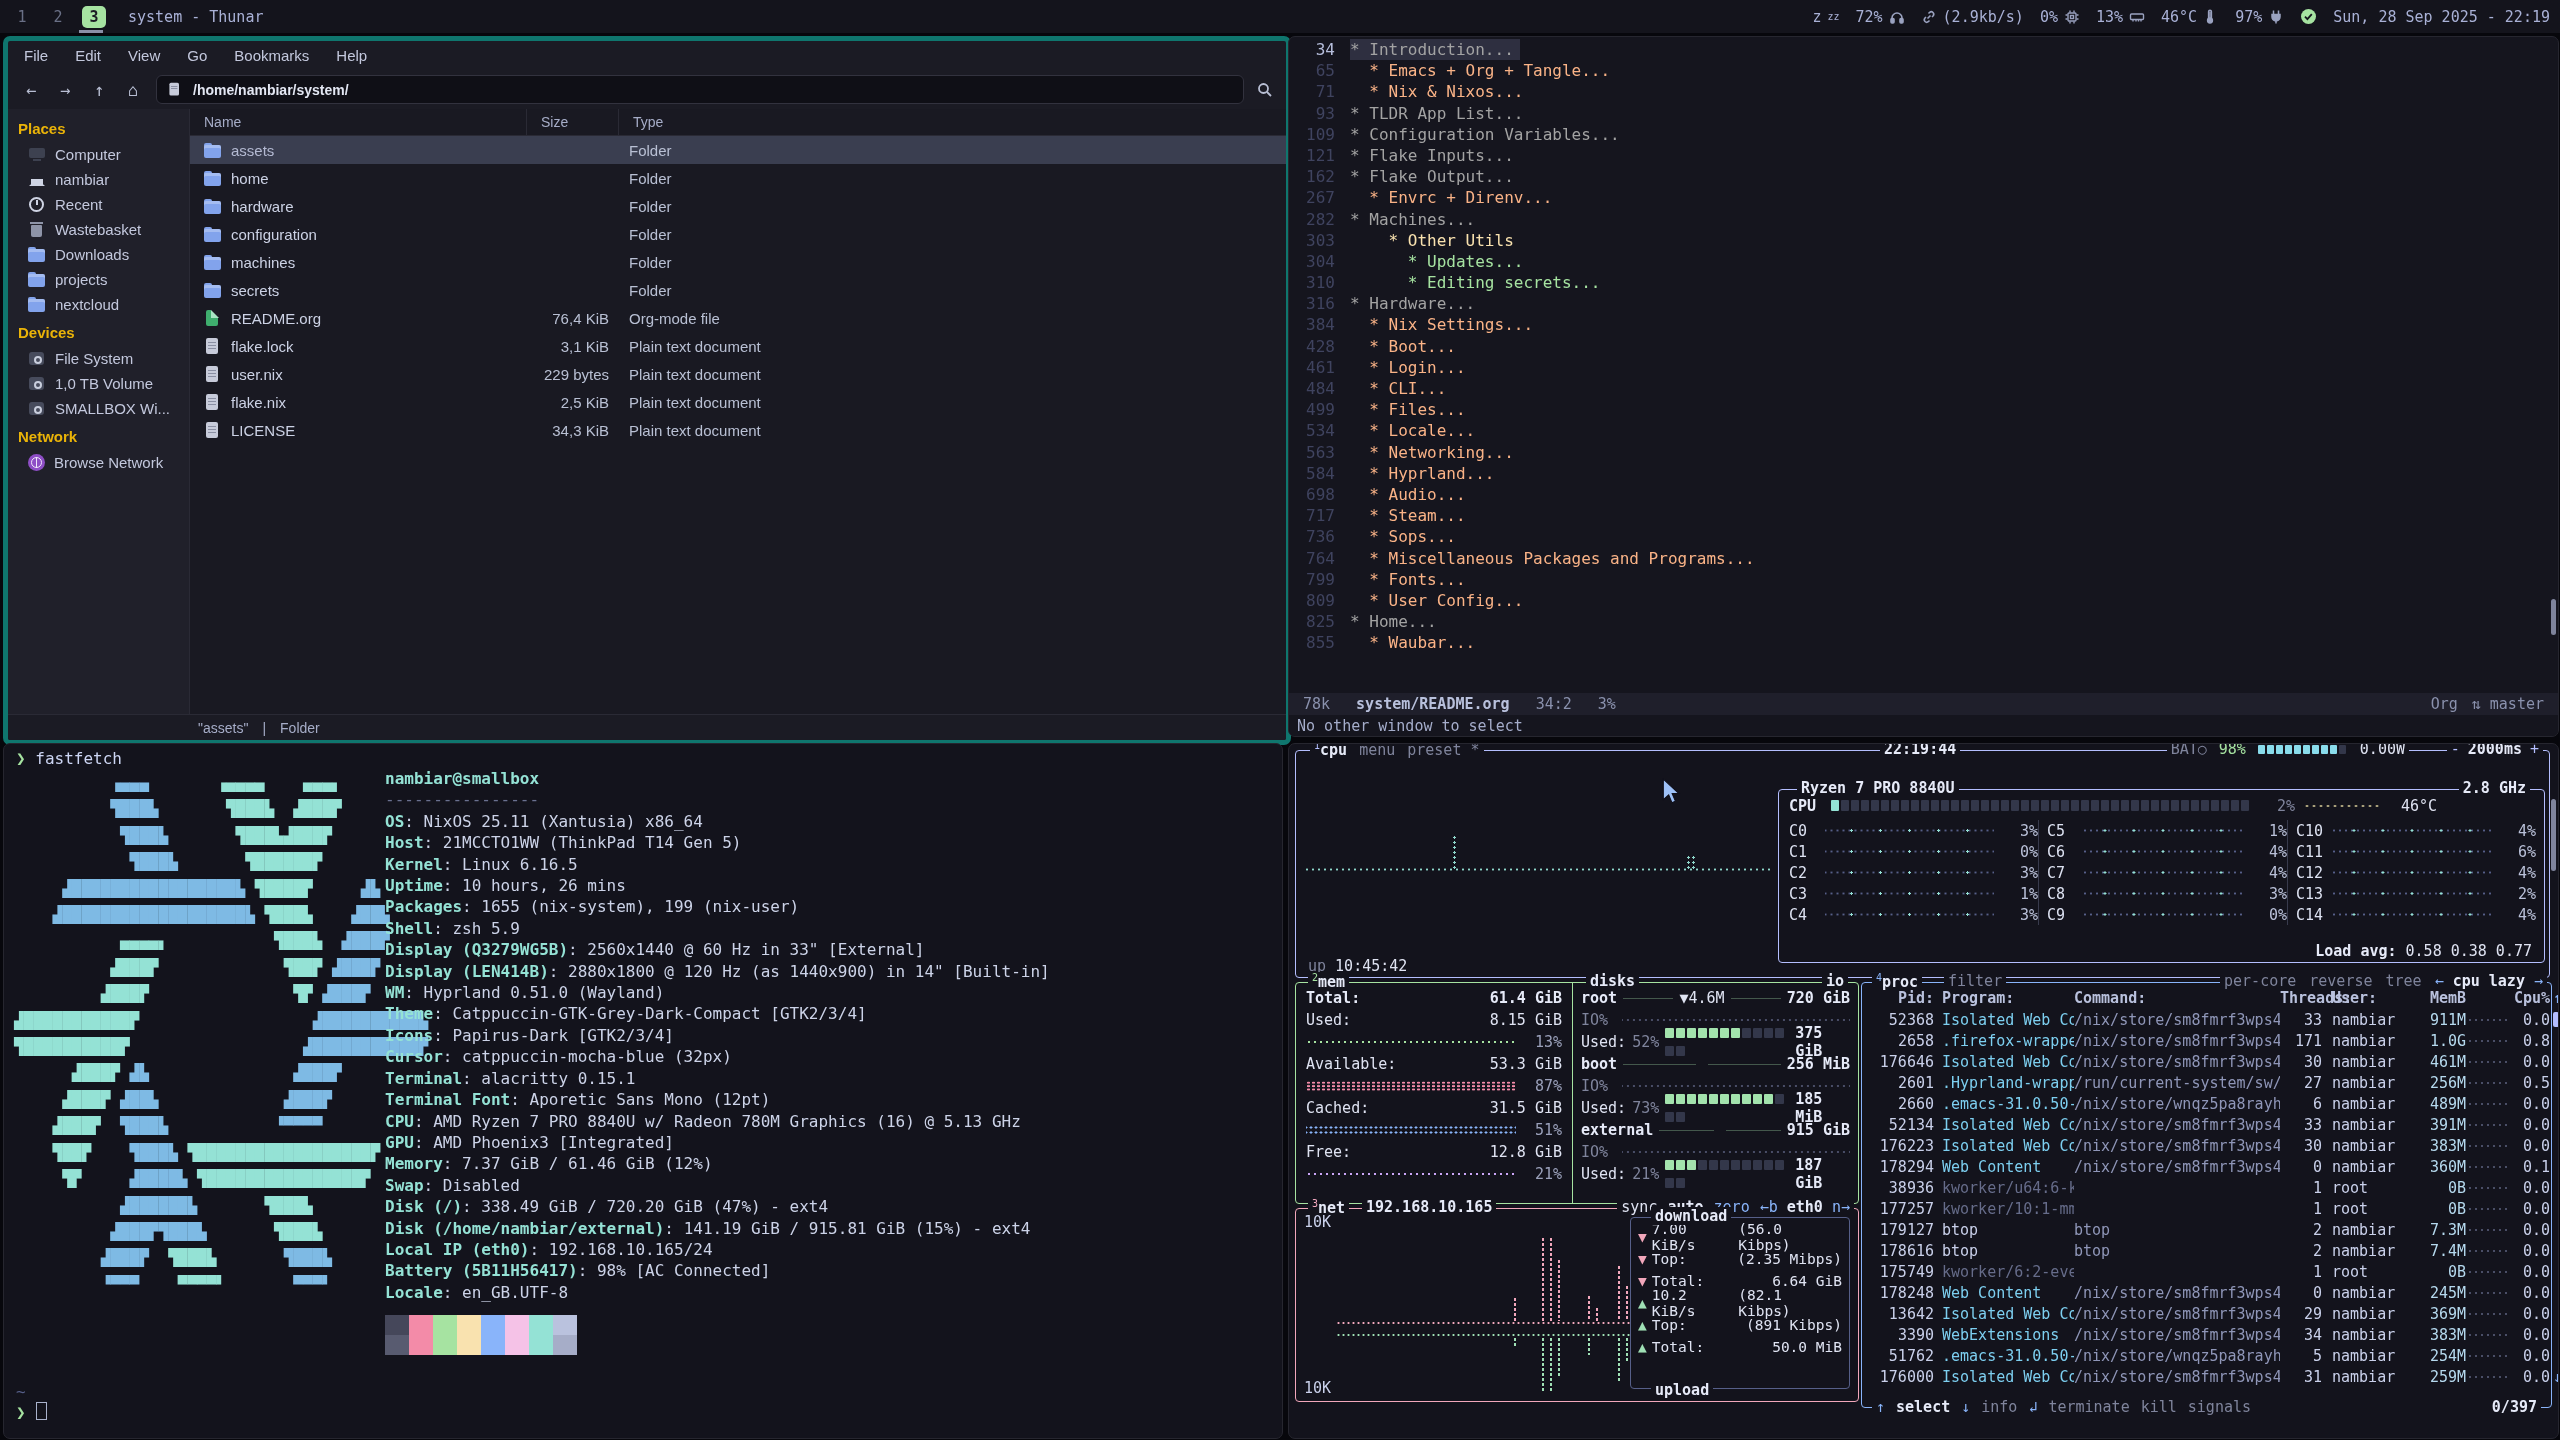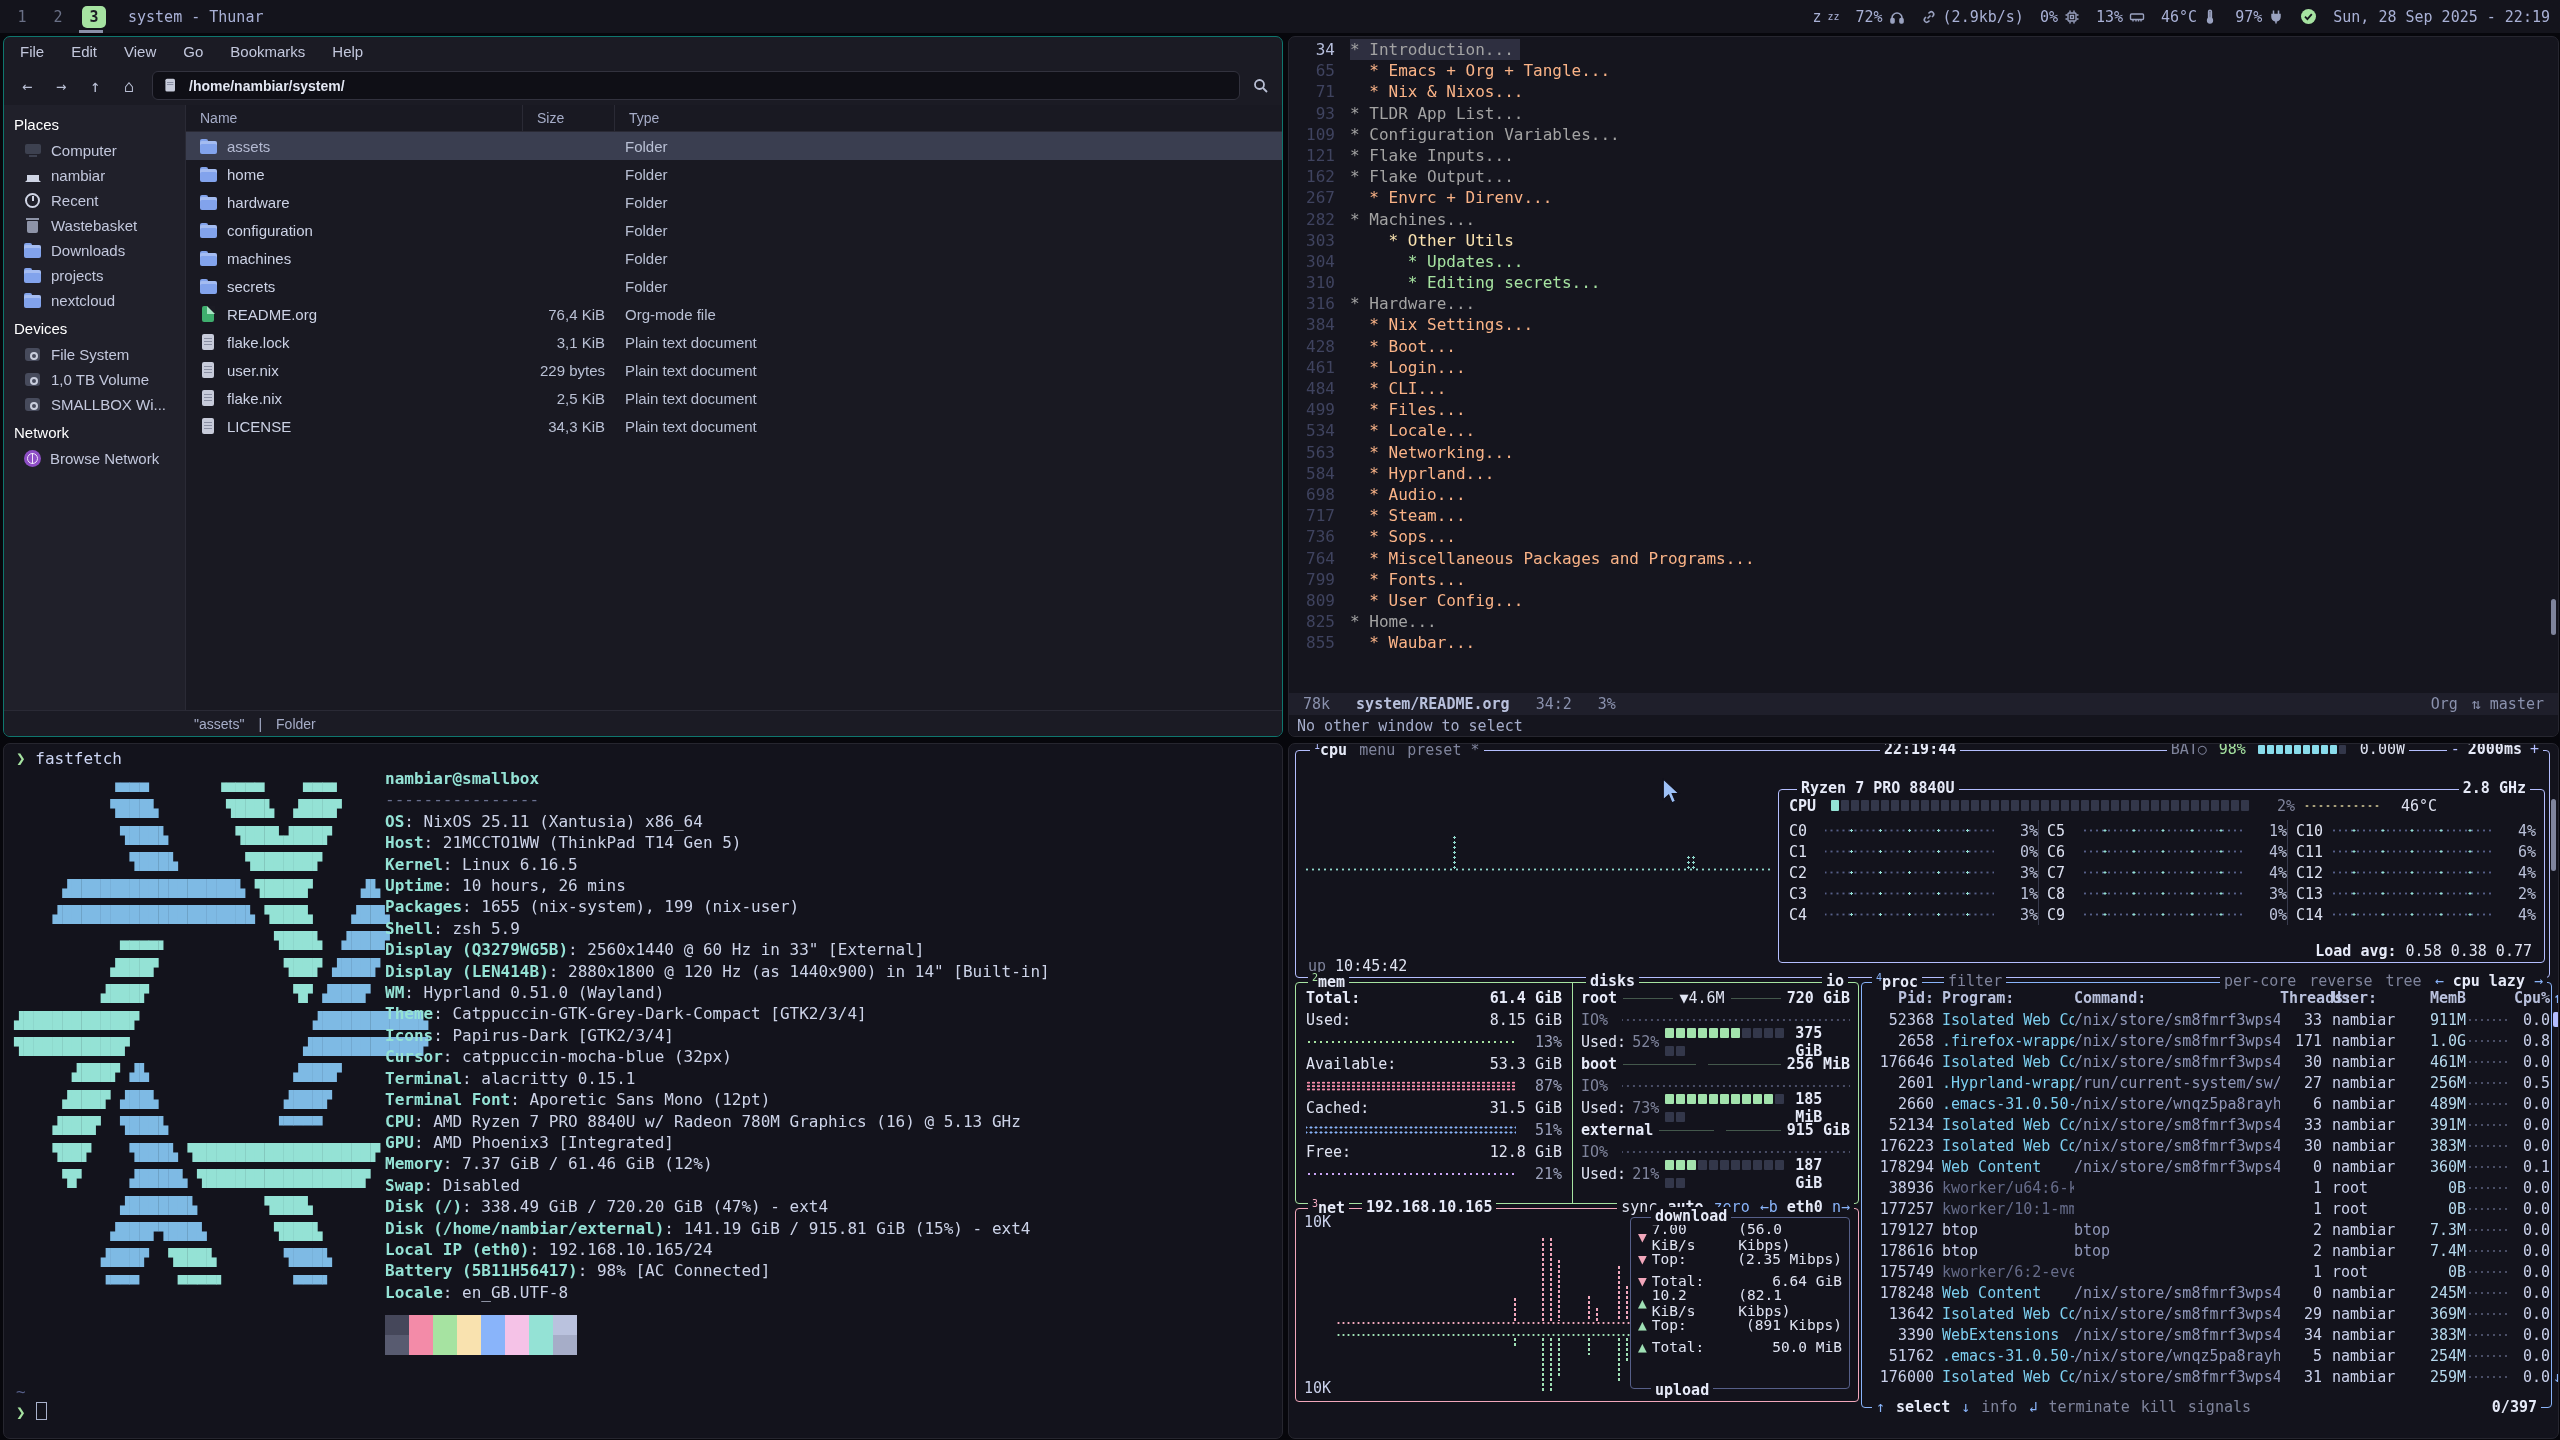--- a/index.html
+++ b/index.html
@@ -13,30 +13,30 @@
              display:flex;align-items:center;justify-content:center;font-weight:bold;position:relative;}
   .ws-underline{position:absolute;left:79px;bottom:0;width:24px;height:3px;background:#8a90a8;}
   .bar-title{margin-left:22px;color:#a9b1d6;}
   .bar-right{margin-left:auto;display:flex;align-items:center;gap:16px;padding-right:10px;}
   .mod{display:flex;align-items:center;gap:6px;}
   .mod svg{display:block;}
   sup{font-size:10px;}
   
   .win{position:absolute;border-radius:7px;overflow:hidden;}
   
-  .thunar{left:3px;top:36px;width:1278px;height:699px;background:#1b1b24;border:1px solid #0f766e;
+  .thunar{left:3px;top:36px;width:1278px;height:699px;background:#1b1b24;border:5px solid #0f766e;
           font-family:"Liberation Sans",sans-serif;}
   .menubar{height:29px;display:flex;align-items:center;gap:27px;padding:0 16px;font-size:15px;color:#c3c8dd;}
   .toolbar{height:39px;display:flex;align-items:center;gap:12px;padding:0 12px;}
   .navbtn{font-family:"DejaVu Sans Mono",monospace;font-size:17px;color:#b9bfd4;width:22px;text-align:center;}
   .pathentry{flex:1;height:27px;background:#0f0f16;border:1px solid #32323e;border-radius:6px;
              display:flex;align-items:center;gap:9px;padding:0 9px;font-size:14px;color:#e3e7f3;font-weight:bold;}
   .tbody{display:flex;height:605px;}
   .sidebar{width:181px;background:#20202a;border-right:1px solid #2a2a35;padding-top:4px;font-size:15px;color:#c3c8dd;}
-  .sect-title{font-weight:normal;color:#ffffff;padding:7px 10px 5px 10px;}
+  .sect-title{font-weight:bold;color:#eab308;padding:7px 10px 5px 10px;}
   .side-item{display:flex;align-items:center;gap:9px;padding:4px 6px 4px 20px;}
   .filepane{flex:1;display:flex;flex-direction:column;background:#191922;}
   .cols{display:grid;grid-template-columns:337px 92px 1fr;height:26px;align-items:center;
         color:#a6adc8;font-size:14px;border-bottom:1px solid #2a2a35;}
   .cols>div{padding-left:14px;border-right:1px solid #2a2a35;height:100%;display:flex;align-items:center;}
   .cols>div:last-child{border-right:none;}
   .frow{display:grid;grid-template-columns:337px 92px 1fr;height:28px;align-items:center;font-size:15px;color:#ccd2e5;}
   .frow.sel{background:#3a3e50;color:#b4bad2;}
   .fname{padding-left:14px;display:flex;align-items:center;gap:9px;overflow:hidden;white-space:nowrap;}
   .fsize{text-align:right;padding-right:10px;color:#b9c0d4;}

